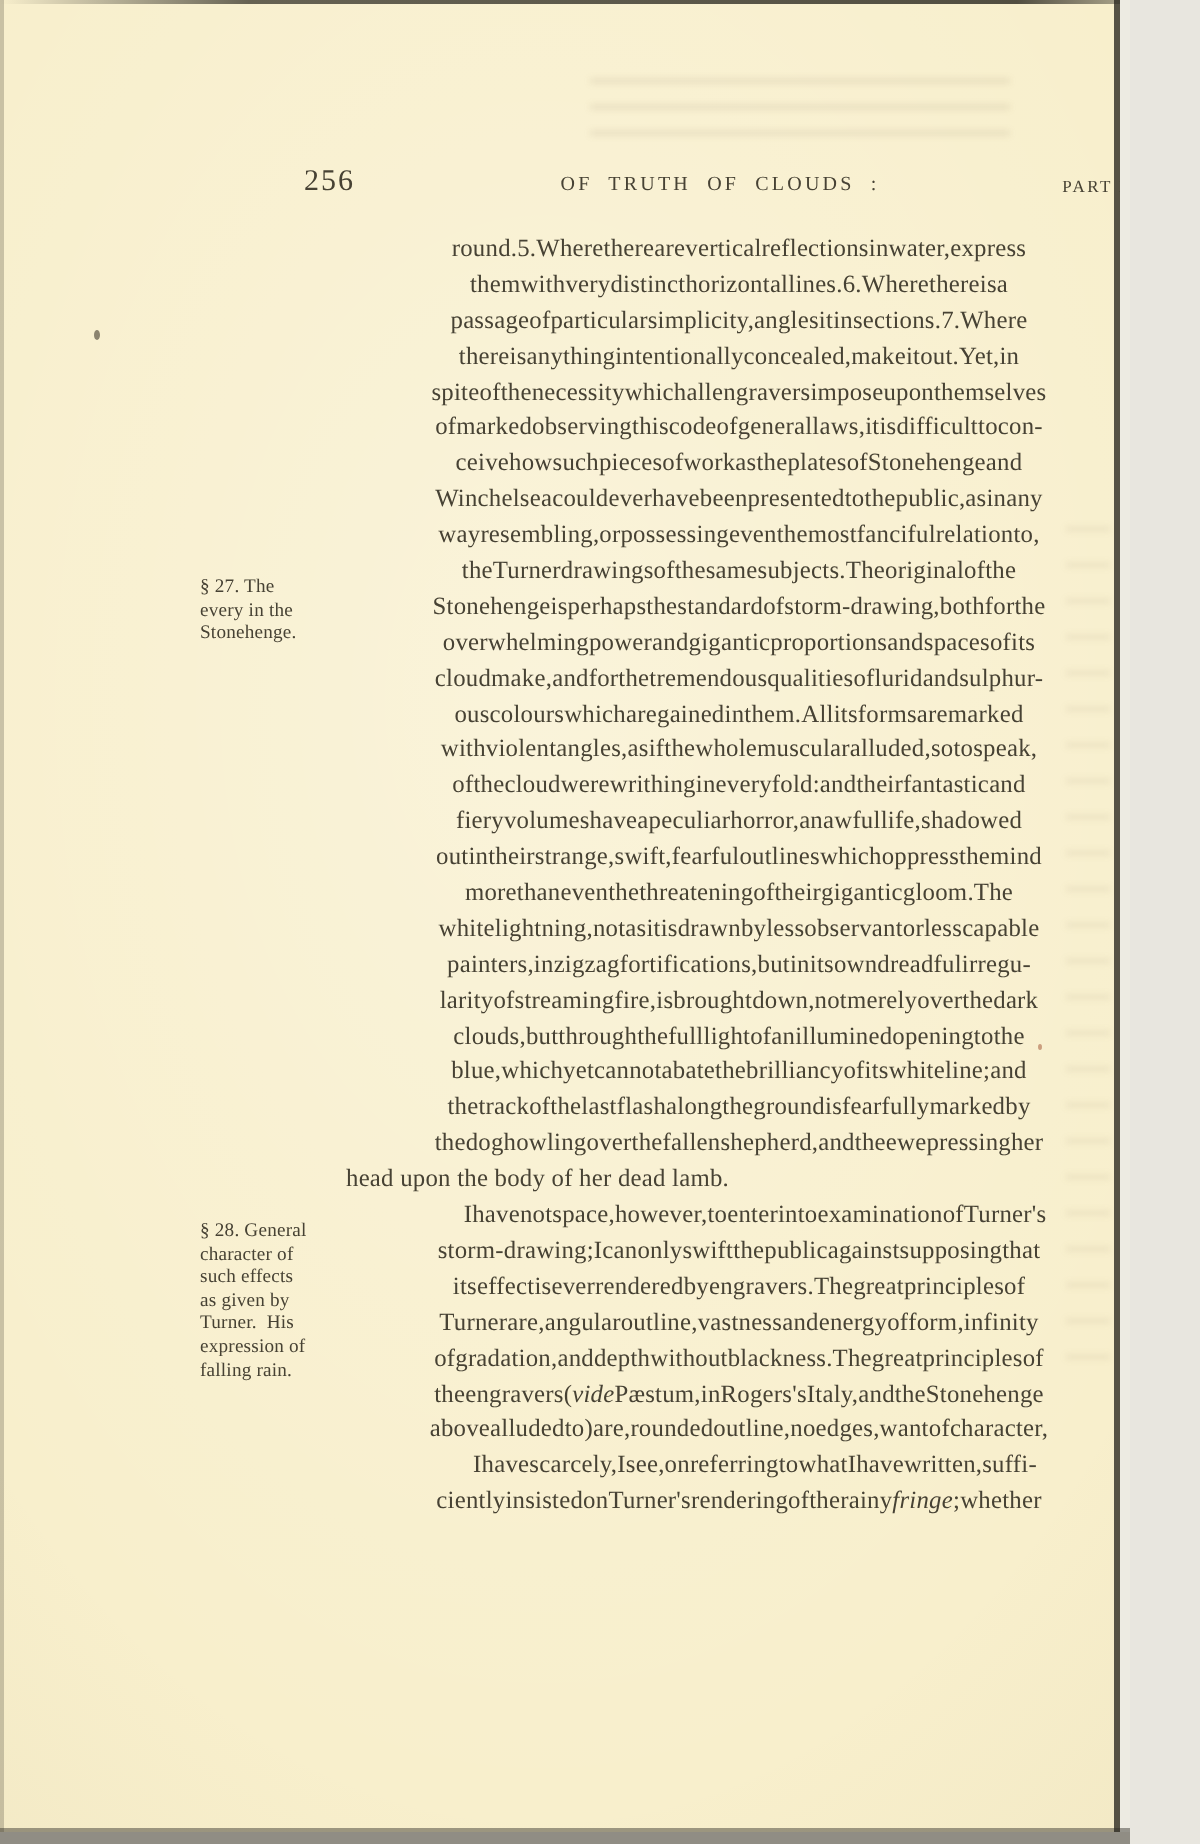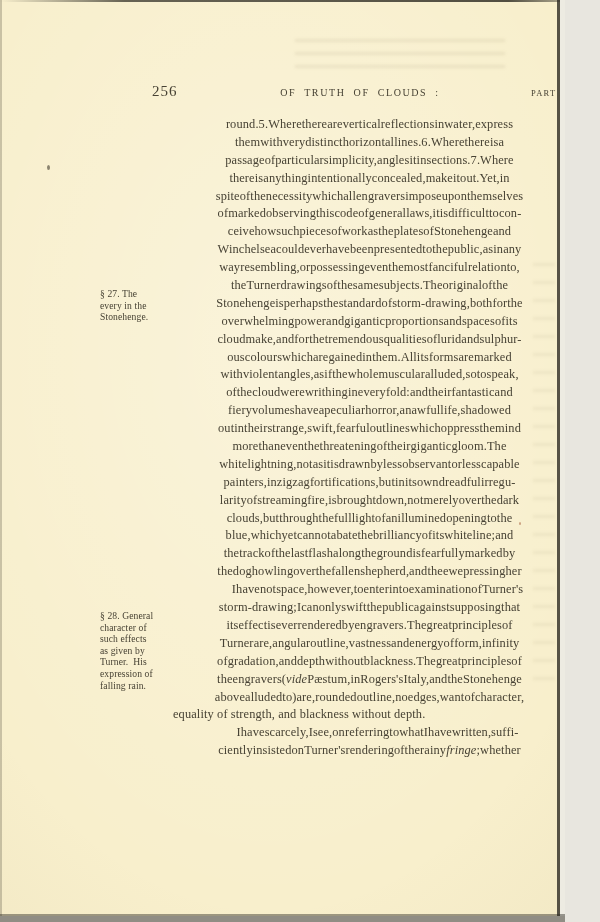--- a/index.html
+++ b/index.html
@@ -419,20 +419,21 @@
         <span>over</span>
         <span>the</span>
         <span>fallen</span>
         <span>shepherd,</span>
         <span>and</span>
         <span>the</span>
         <span>ewe</span>
         <span>pressing</span>
         <span>her</span>
       </div>
+      <div class="line endline">head upon the body of her dead lamb.</div>
       <div class="line indent">
         <span>I</span>
         <span>have</span>
         <span>not</span>
         <span>space,</span>
         <span>however,</span>
         <span>to</span>
         <span>enter</span>
         <span>into</span>
         <span>examination</span>
@@ -507,21 +508,20 @@
         <span>to)</span>
         <span>are,</span>
         <span>rounded</span>
         <span>outline,</span>
         <span>no</span>
         <span>edges,</span>
         <span>want</span>
         <span>of</span>
         <span>character,</span>
       </div>
-      <div class="line endline">equality of strength, and blackness without depth.</div>
       <div class="line indent">
         <span>I</span>
         <span>have</span>
         <span>scarcely,</span>
         <span>I</span>
         <span>see,</span>
         <span>on</span>
         <span>referring</span>
         <span>to</span>
         <span>what</span>

